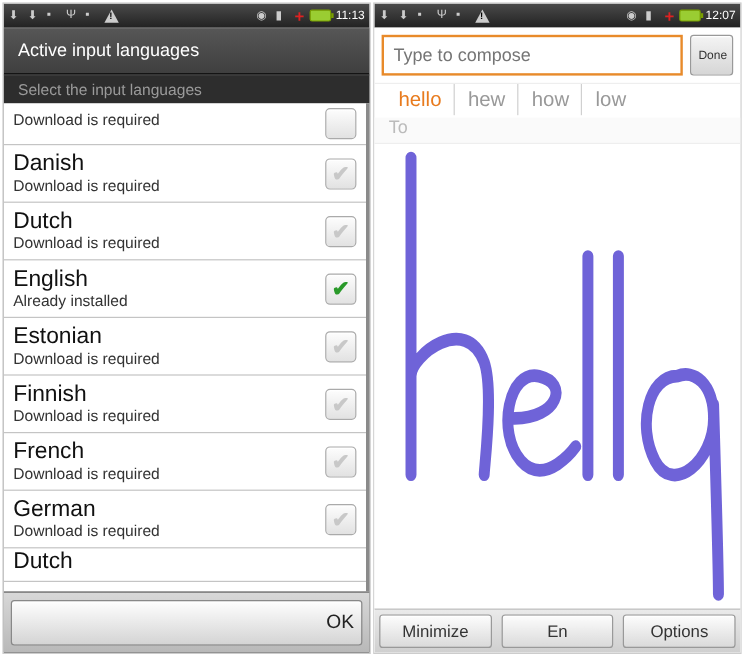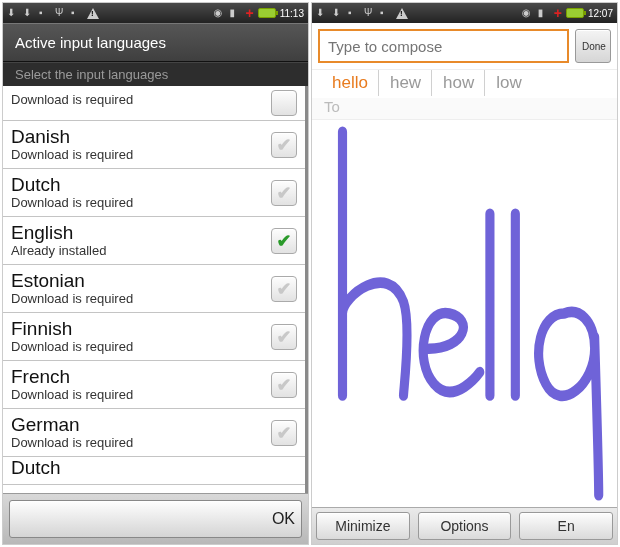--- a/index.html
+++ b/index.html
@@ -256,17 +256,17 @@
                  M 248 165
                  C 225 165, 215 200, 230 225
                  C 245 250, 278 225, 278 195
                  C 278 170, 262 160, 248 165
                  M 278 185
                  C 278 185, 282 300, 282 320" fill="none" stroke="#6f63d8" stroke-width="9" stroke-linecap="round" stroke-linejoin="round"></path>
       </svg>
     </div>
     <div class="kb-footer">
       <button class="kb-btn">Minimize</button>
+      <button class="kb-btn">En</button>
       <button class="kb-btn">Options</button>
-      <button class="kb-btn">En</button>
     </div>
   </div>
 </div>
 
 </body></html>

